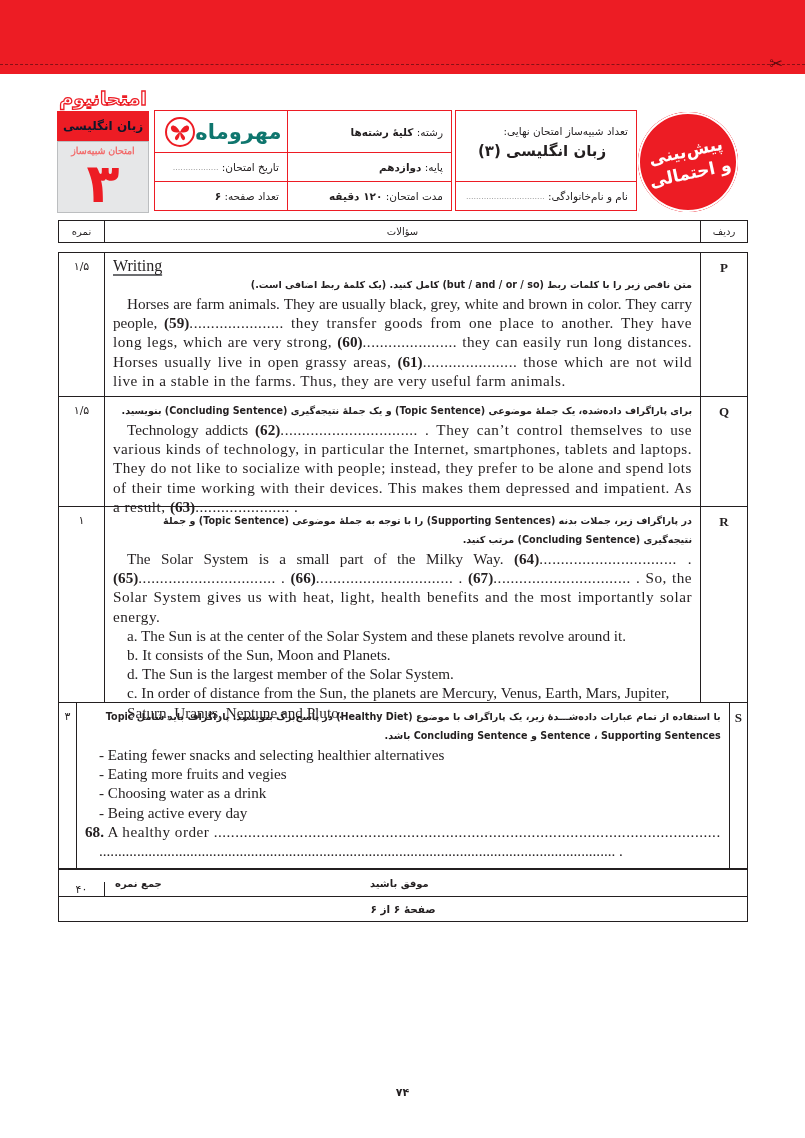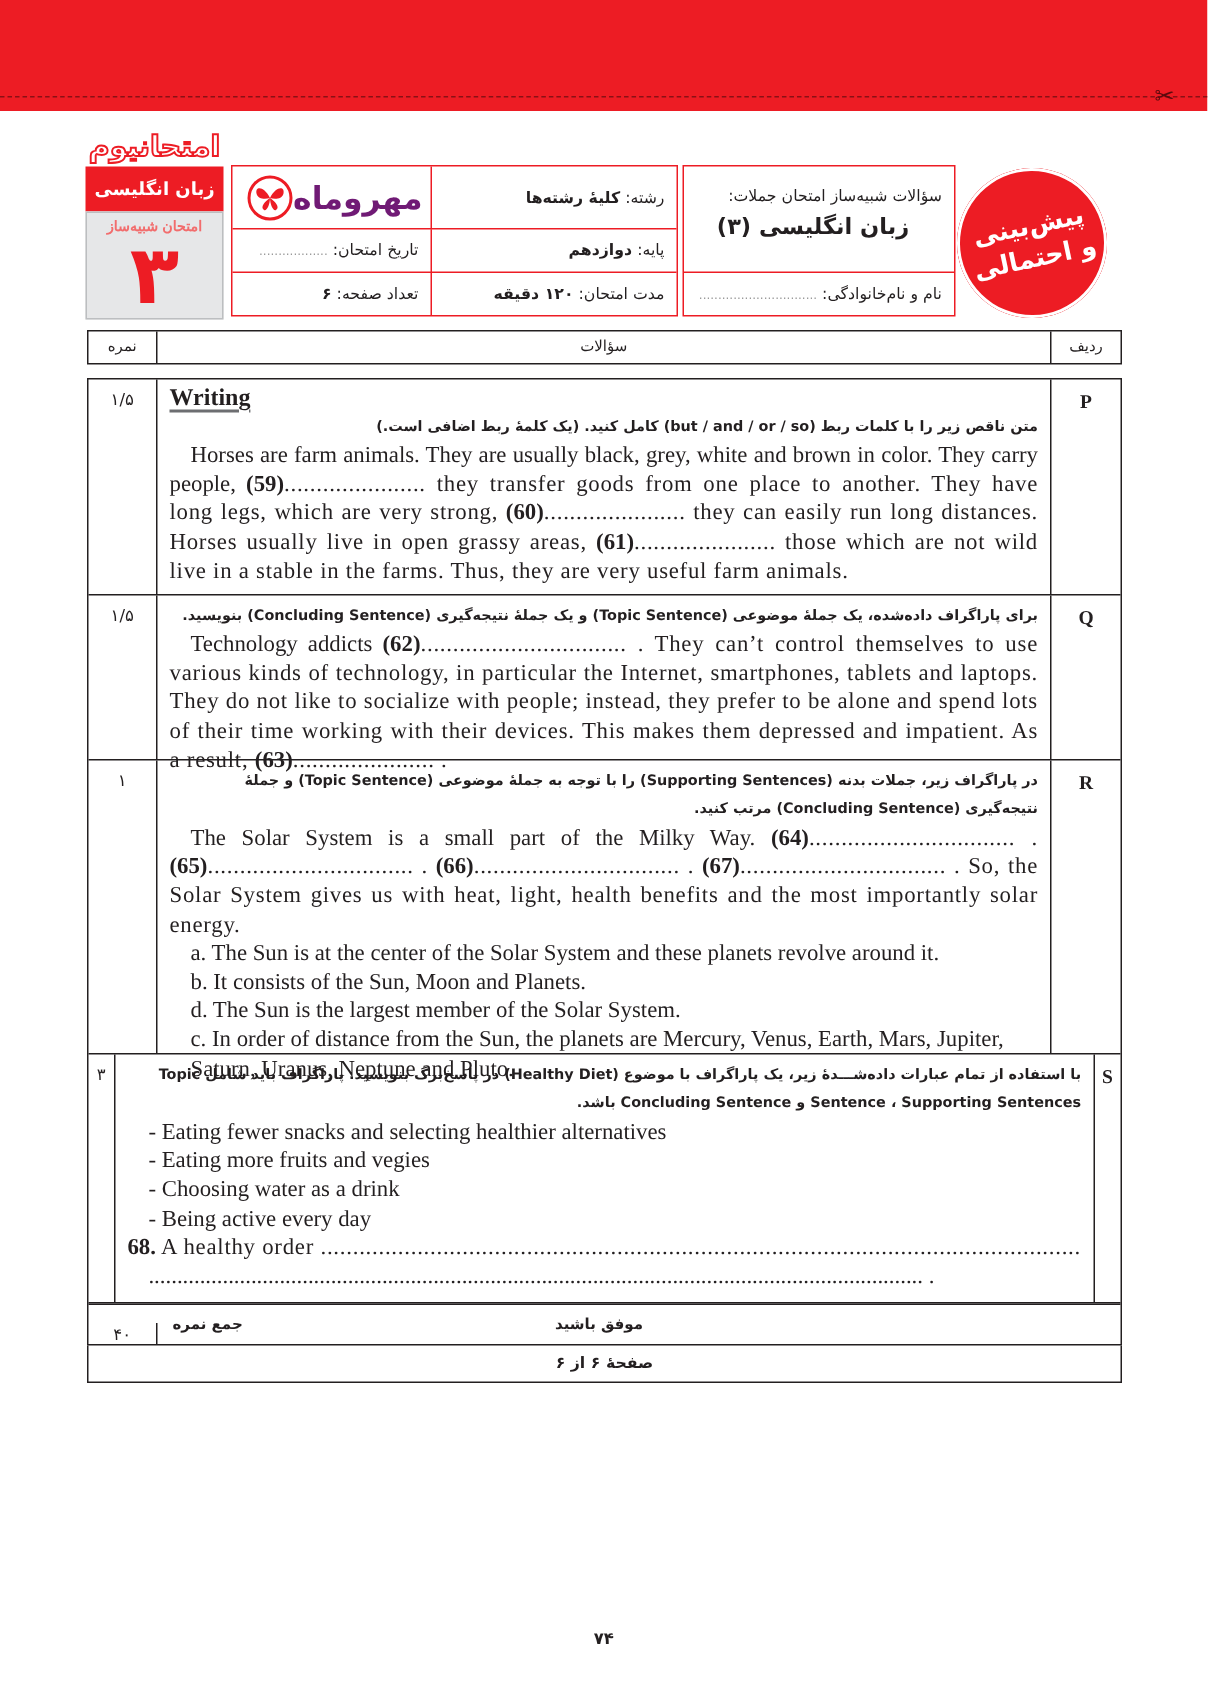--- a/index.html
+++ b/index.html
@@ -10,34 +10,34 @@
   .top-band { position: absolute; left: 0; top: 0; width: 805px; height: 74px; background: #ed1c24; }
   .cut-line { position: absolute; left: 0; top: 64px; width: 805px; border-top: 1.5px dashed #8a1015; }
   .scissors { position: absolute; right: 22px; top: 54px; font-size: 16px; color: #5a0a0d; font-family: "DejaVu Sans", sans-serif; }
 
   
   .brand-logo { position: absolute; left: 57px; top: 84px; width: 92px; height: 28px;
     font-family: "DejaVu Sans", sans-serif; font-weight: bold; font-size: 19px; color: #ffffff;
     -webkit-text-stroke: 1.3px #ed1c24; direction: rtl; text-align: center; line-height: 28px; letter-spacing: -0.5px; }
 
   
-  .subject-badge { position: absolute; left: 57px; top: 111px; width: 92px; height: 30px; background: #ed1c24; color: #ffffff;
+  .subject-badge { position: absolute; left: 57px; top: 111px; width: 92px; height: 30px; background: #ed1c24; color: #0f172a;
     font-family: "DejaVu Sans", sans-serif; font-weight: bold; font-size: 12px; text-align: center; line-height: 30px; direction: rtl; }
   .exam-number-box { position: absolute; left: 57px; top: 141px; width: 92px; height: 72px; background: #e6e7e8; border: 1px solid #bcbec0; }
   .exam-kind { position: absolute; top: 3px; left: 0; width: 100%; text-align: center; font-family: Liberation Sans, sans-serif;
     font-weight: bold; font-size: 9.5px; color: #f26d6d; direction: rtl; }
   .exam-number { position: absolute; top: 10px; left: 0; width: 100%; text-align: center; font-family: "DejaVu Sans", sans-serif;
     font-weight: bold; font-size: 54px; color: #ed1c24; line-height: 64px; }
 
   
   .info-table { position: absolute; left: 154px; top: 110px; width: 298px; height: 101px; border: 1.5px solid #ed1c24; }
   .info-cell { position: absolute; border-color: #ed1c24; border-style: solid; border-width: 0;
     font-family: "DejaVu Sans", sans-serif; font-size: 10.5px; direction: rtl; text-align: right; padding-right: 8px; display: flex; align-items: center; justify-content: flex-start; }
   .info-cell b { font-weight: bold; }
-  .brand-name { font-family: "DejaVu Sans", sans-serif; font-weight: bold; font-size: 21px; color: #701a75; direction: rtl; }
+  .brand-name { font-family: "DejaVu Sans", sans-serif; font-weight: bold; font-size: 21px; color: #0f766e; direction: rtl; }
   .butterfly { width: 30px; height: 30px; border-radius: 50%; border: 2.5px solid #ed1c24; display: inline-flex; align-items: center; justify-content: center; margin-left: 5px; background: #fff; }
 
   .title-table { position: absolute; left: 455px; top: 110px; width: 182px; height: 101px; border: 1.5px solid #ed1c24; }
   .title-cell { position: absolute; left: 0; width: 100%; border-color: #ed1c24; border-style: solid; border-width: 0;
     font-family: "DejaVu Sans", sans-serif; direction: rtl; text-align: right; padding-right: 8px; }
 
   
   .stamp { position: absolute; left: 638px; top: 112px; width: 100px; height: 100px; border-radius: 50%; background: #ed1c24;
     transform: rotate(-12deg); display: flex; flex-direction: column; align-items: center; justify-content: center; box-shadow: 0 0 0 2px #fff inset, 0 0 0 3px #ed1c24 inset; }
   .stamp-line { font-family: "DejaVu Sans", sans-serif; font-weight: bold; color: #fff; font-size: 17px; line-height: 22px; direction: rtl; }
@@ -51,21 +51,21 @@
   .qrow { display: flex; border-bottom: 1.5px solid #231f20; direction: ltr; }
   .qrow:last-child { border-bottom: none; }
   .col-score { width: 46px; border-right: 1.5px solid #231f20; text-align: center; font-family: "DejaVu Sans", sans-serif; font-size: 11px; padding-top: 7px; }
   .col-body { flex: 1; border-right: 1.5px solid #231f20; padding: 4px 8px 5px 8px; }
   .col-id { width: 46px; text-align: center; font-size: 13px; font-weight: bold; padding-top: 7px; font-family: "Liberation Serif", serif; }
   .fa { font-family: "DejaVu Sans", sans-serif; font-weight: bold; font-size: 9.6px; direction: rtl; text-align: right; line-height: 19px; }
   .en { font-family: "Liberation Serif", serif; font-size: 15.2px; line-height: 19.2px; text-align: justify; color: #231f20; }
   .en.indent { text-indent: 14px; }
   .en.item { padding-left: 14px; text-align: left; }
   .en b { font-weight: bold; }
-  .section-title { font-family: "Liberation Serif", serif; font-weight: bold; font-size: 16px; text-decoration: underline; text-decoration-color: #6d6e71; text-decoration-thickness: 2px; text-underline-offset: 3px; line-height: 18px; }
+  .section-title { font-family: "Liberation Serif", serif; font-weight: normal; font-size: 16px; text-decoration: underline; text-decoration-color: #6d6e71; text-decoration-thickness: 2px; text-underline-offset: 3px; line-height: 18px; }
   .dots { letter-spacing: 0.5px; }
 
   .foot-row { display: flex; border-top: 1.5px solid #231f20; height: 27px; direction: ltr; }
   .foot-row .col-score { padding-top: 1px; display: flex; align-items: center; justify-content: center; margin-top: 12px; }
   .foot-mid { flex: 1; display: flex; align-items: center; direction: rtl; font-family: "DejaVu Sans", sans-serif; font-weight: bold; font-size: 10px; position: relative; }
   .page-row { position: absolute; left: 58px; width: 690px; height: 25px; border: 1.5px solid #231f20; border-top: none; display: flex; align-items: center; justify-content: center;
     font-family: "DejaVu Sans", sans-serif; font-weight: bold; font-size: 10.5px; direction: rtl; }
   .page-number { position: absolute; left: 0; width: 805px; top: 1086px; text-align: center; font-family: "DejaVu Sans", sans-serif; font-weight: bold; font-size: 11px; }
 </style>
 </head>
@@ -110,21 +110,21 @@
     <b>دوازدهم</b>
   </div>
   <div class="info-cell" style="left:133px; top:71px; width:163px; height:28px;">
     <span>مدت امتحان:</span>&nbsp;
     <b>۱۲۰ دقیقه</b>
   </div>
 </div>
 
 <div class="title-table">
   <div class="title-cell" style="top:0; height:71px; border-bottom-width:1.5px;">
-    <div style="font-size:10.5px; margin-top:14px;">سؤالات شبیه‌ساز امتحان جملات:</div>
+    <div style="font-size:10.5px; margin-top:14px;">تعداد شبیه‌ساز امتحان نهایی:</div>
     <div style="font-size:15px; font-weight:bold; text-align:center; margin-top:5px;">زبان انگلیسی (۳)</div>
   </div>
   <div class="title-cell" style="top:71px; height:28px; display:flex; align-items:center; font-size:10.5px;">
     <span>نام و نام‌خانوادگی:</span>&nbsp;
     <span style="color:#999; font-size:8px;">...............................</span>
   </div>
 </div>
 
 <div class="stamp">
   <div class="stamp-line">پیش‌بینی</div>

